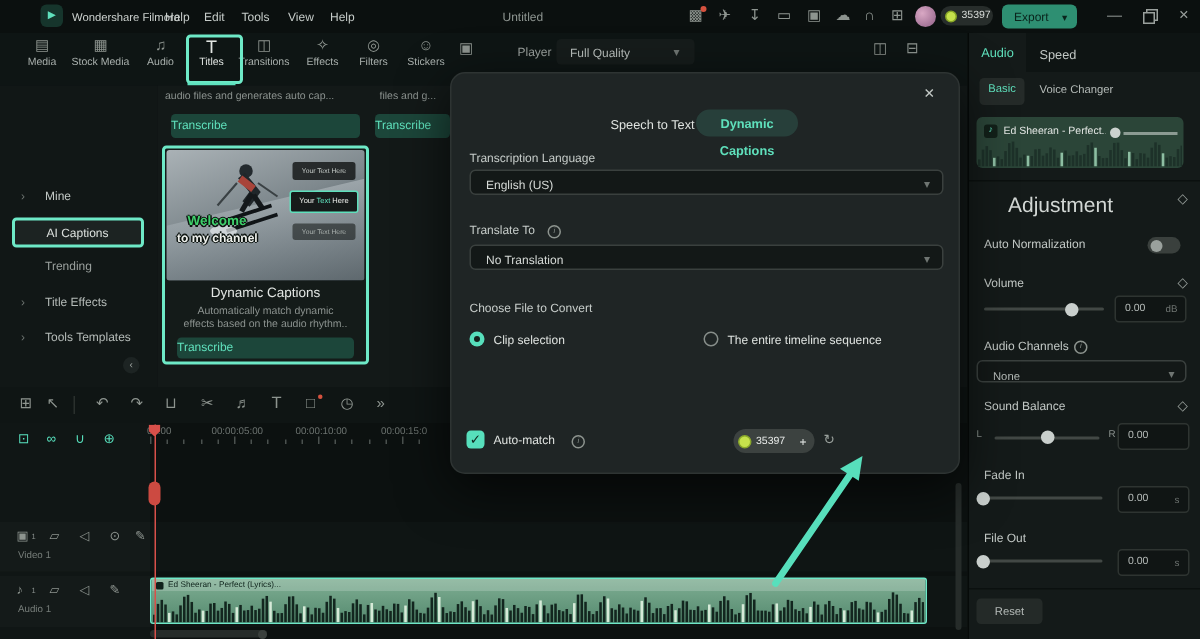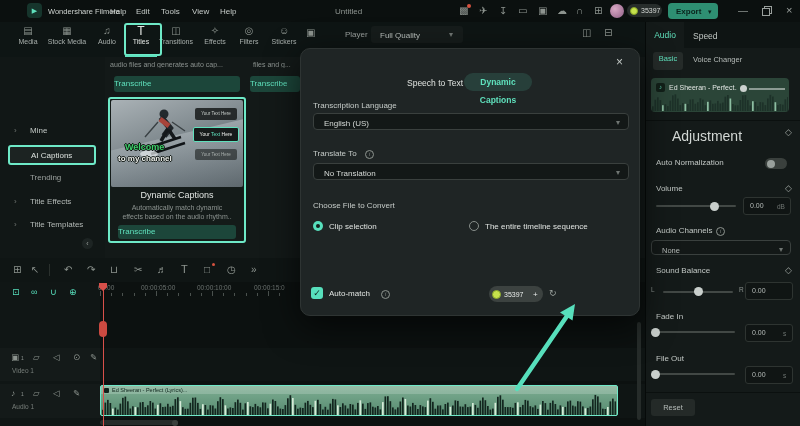--- a/index.html
+++ b/index.html
@@ -44,21 +44,21 @@
     <span class="a ic" style="left:538px;top:6px">▣</span>
     <span class="a ic" style="left:557px;top:6px">☁</span>
     <span class="a ic" style="left:576px;top:6px">∩</span>
     <span class="a ic" style="left:594px;top:6px">⊞</span>
     <div class="a" style="left:610px;top:4px;width:14px;height:14px;border-radius:50%;background:radial-gradient(circle at 35% 35%,#d9a8c4,#8f5f86)"></div>
     <div class="a" style="left:627px;top:4px;width:35px;height:13px;border-radius:7px;background:#272d2b">
       <span class="a" style="left:3px;top:2.5px;width:8px;height:8px;border-radius:50%;background:#c6e24c;border:1px solid #86a426;box-sizing:border-box"></span>
       <span class="a" style="left:14px;top:3px;font-size:7px;color:#d6dad7">35397</span>
     </div>
     <div class="a" style="left:668px;top:3px;width:50px;height:16px;border-radius:4px;background:#2e8f72">
-      <span class="a" style="left:8px;top:4px;font-size:8px;font-weight:bold;color:#0a241c">Export</span>
+      <span class="a" style="left:8px;top:4px;font-size:8px;font-weight:normal;color:#0a241c">Export</span>
       <span class="a" style="left:40px;top:4.5px;font-size:7px;color:#0a241c">▾</span>
     </div>
     <span class="a ic" style="left:738px;top:6px">—</span>
     <span class="a" style="left:762px;top:6px;width:10px;height:10px">
       <svg width="10" height="10">
           <rect x="2.5" y="0.5" width="7" height="7" fill="none" stroke="#9aa09d"></rect>
           <rect x="0.5" y="2.5" width="7" height="7" fill="#0b100f" stroke="#9aa09d"></rect>
         </svg>
     </span>
     <span class="a" style="left:786px;top:4px;font-size:11px;color:#9aa09d">×</span>
@@ -121,21 +121,21 @@
     </div>
     <div class="a" style="left:0;top:112px;width:105px;height:16px">
       <span class="a" style="left:30px;top:4px;color:#9aa09d">Trending</span>
     </div>
     <div class="a" style="left:0;top:137px;width:105px;height:16px">
       <span class="a chev" style="left:14px;top:4px">›</span>
       <span class="a" style="left:30px;top:3px;color:#b5bbb8">Title Effects</span>
     </div>
     <div class="a" style="left:0;top:160px;width:105px;height:16px">
       <span class="a chev" style="left:14px;top:4px">›</span>
-      <span class="a" style="left:30px;top:3px;color:#b5bbb8">Title Templates</span>
+      <span class="a" style="left:30px;top:3px;color:#b5bbb8">Tools Templates</span>
     </div>
   </div>
   <div class="a" style="left:82px;top:238px;width:11px;height:11px;border-radius:50%;background:#1d2423;color:#9aa09d;font-size:7px;text-align:center;line-height:11px">‹</div>
 
   <div class="a" style="left:105px;top:57px;width:540px;height:201px;background:#131918">
     <div class="a nw" style="left:5px;top:4px;width:134px;font-size:7px;color:#8b928f">audio files and generates auto cap...</div>
     <div class="a tealbtn" style="left:9px;top:19px;width:126px;height:16px;line-height:16px">Transcribe</div>
     <div class="a nw" style="left:148px;top:4px;width:48px;font-size:7px;color:#8b928f">files and g...</div>
     <div class="a tealbtn" style="left:145px;top:19px;width:50px;height:16px;line-height:16px">Transcribe</div>
   </div>

